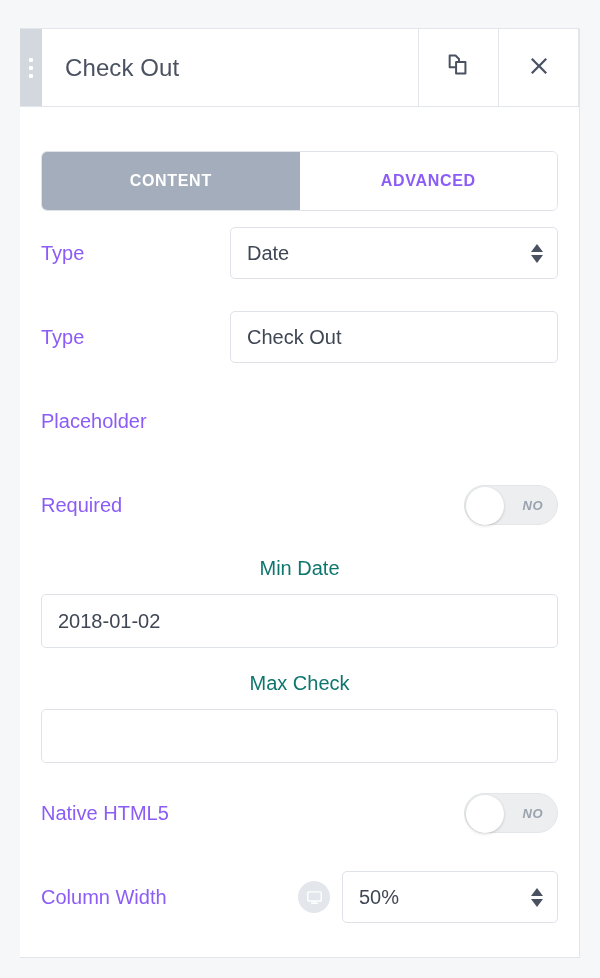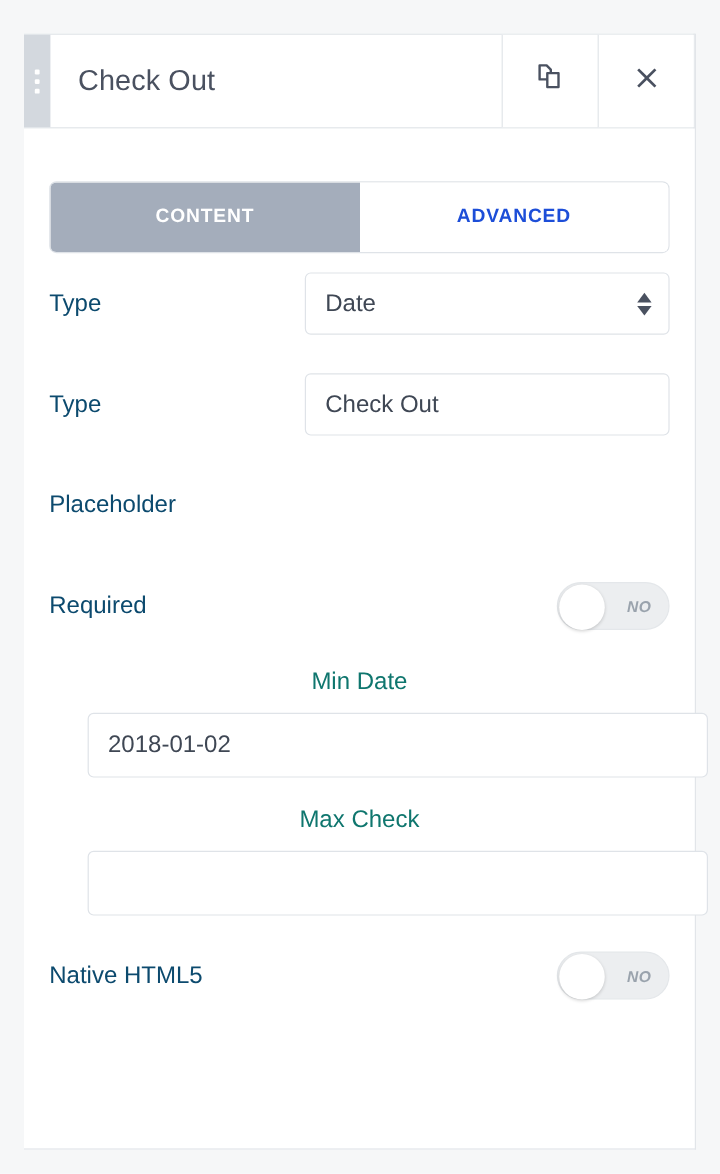--- a/index.html
+++ b/index.html
@@ -90,46 +90,46 @@
   .tab {
     flex: 1 1 50%;
     display: flex;
     align-items: center;
     justify-content: center;
     font-size: 16px;
     font-weight: bold;
     letter-spacing: .7px;
     cursor: pointer;
     background: #ffffff;
-    color: #1d4ed8;
+    color: #8b5cf6;
   }
   .tab.active {
     background: #a4adbb;
     color: #ffffff;
   }
 
   .row {
     display: flex;
     align-items: center;
     min-height: 84px;
   }
   .row-label {
     font-size: 20px;
-    color: #0c4a6e;
+    color: #8b5cf6;
     flex: 0 0 auto;
   }
   .row-control {
     margin-left: auto;
     display: flex;
     align-items: center;
   }
 
   
   .field {
-    width: 304px;
+    width: 328px;
     height: 52px;
     border: 1px solid #dfe3e8;
     border-radius: 5px;
     background: #ffffff;
     display: flex;
     align-items: center;
     padding: 0 16px;
     font-size: 20px;
     color: #3f4754;
     cursor: text;
@@ -157,21 +157,20 @@
   
   .group { padding-top: 10px; }
   .group-label {
     font-size: 20px;
     color: #0f766e;
     margin-bottom: 14px;
   }
   .group .field {
     width: 100%;
     height: 54px;
-    margin-left: 32px;
   }
 
   
   .toggle {
     width: 94px;
     height: 40px;
     border-radius: 20px;
     background: #eceef0;
     border: 1px solid #e4e7ea;
     position: relative;
@@ -304,15 +303,34 @@
     <div class="row" style="margin-top:8px">
       <div class="row-label">Native HTML5</div>
       <div class="row-control">
         <div class="toggle">
           <span class="toggle-knob"></span>
           <span class="toggle-text">NO</span>
         </div>
       </div>
     </div>
 
+    <div class="row">
+      <div class="row-label">Column Width</div>
+      <div class="row-control">
+        <div class="device-badge">
+          <svg width="17" height="17" viewBox="0 0 24 24" fill="none" stroke="#ffffff" stroke-width="2">
+            <rect x="2.5" y="4" width="19" height="13" rx="1.2"></rect>
+            <path d="M8 20 h8" stroke-linecap="round"></path>
+            <path d="M12 17 v3"></path>
+          </svg>
+        </div>
+        <div class="field select narrow">
+          <span>50%</span>
+          <span class="stepper">
+            <span class="up"></span>
+            <span class="down"></span>
+          </span>
+        </div>
+      </div>
+    </div>
 
   </div>
 </div>
 
 </body></html>

